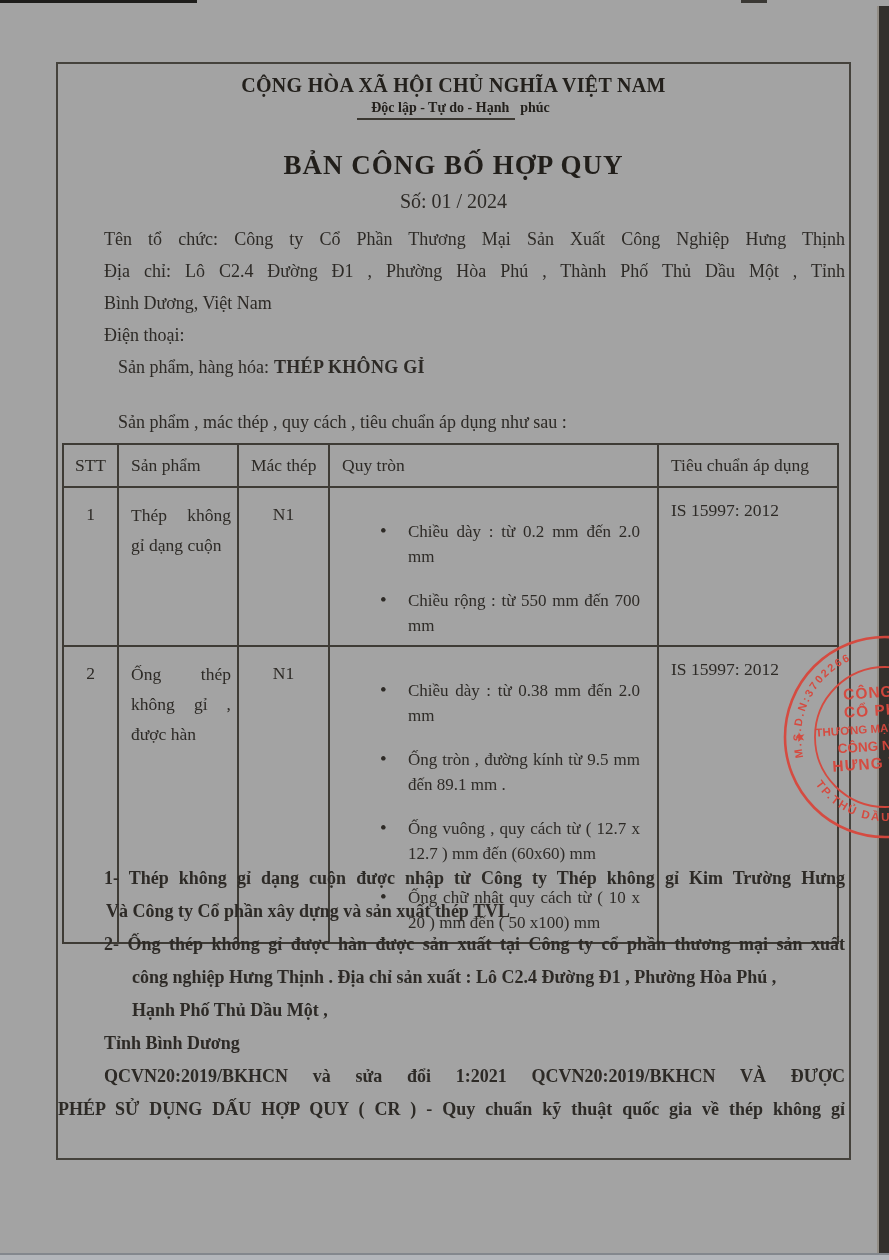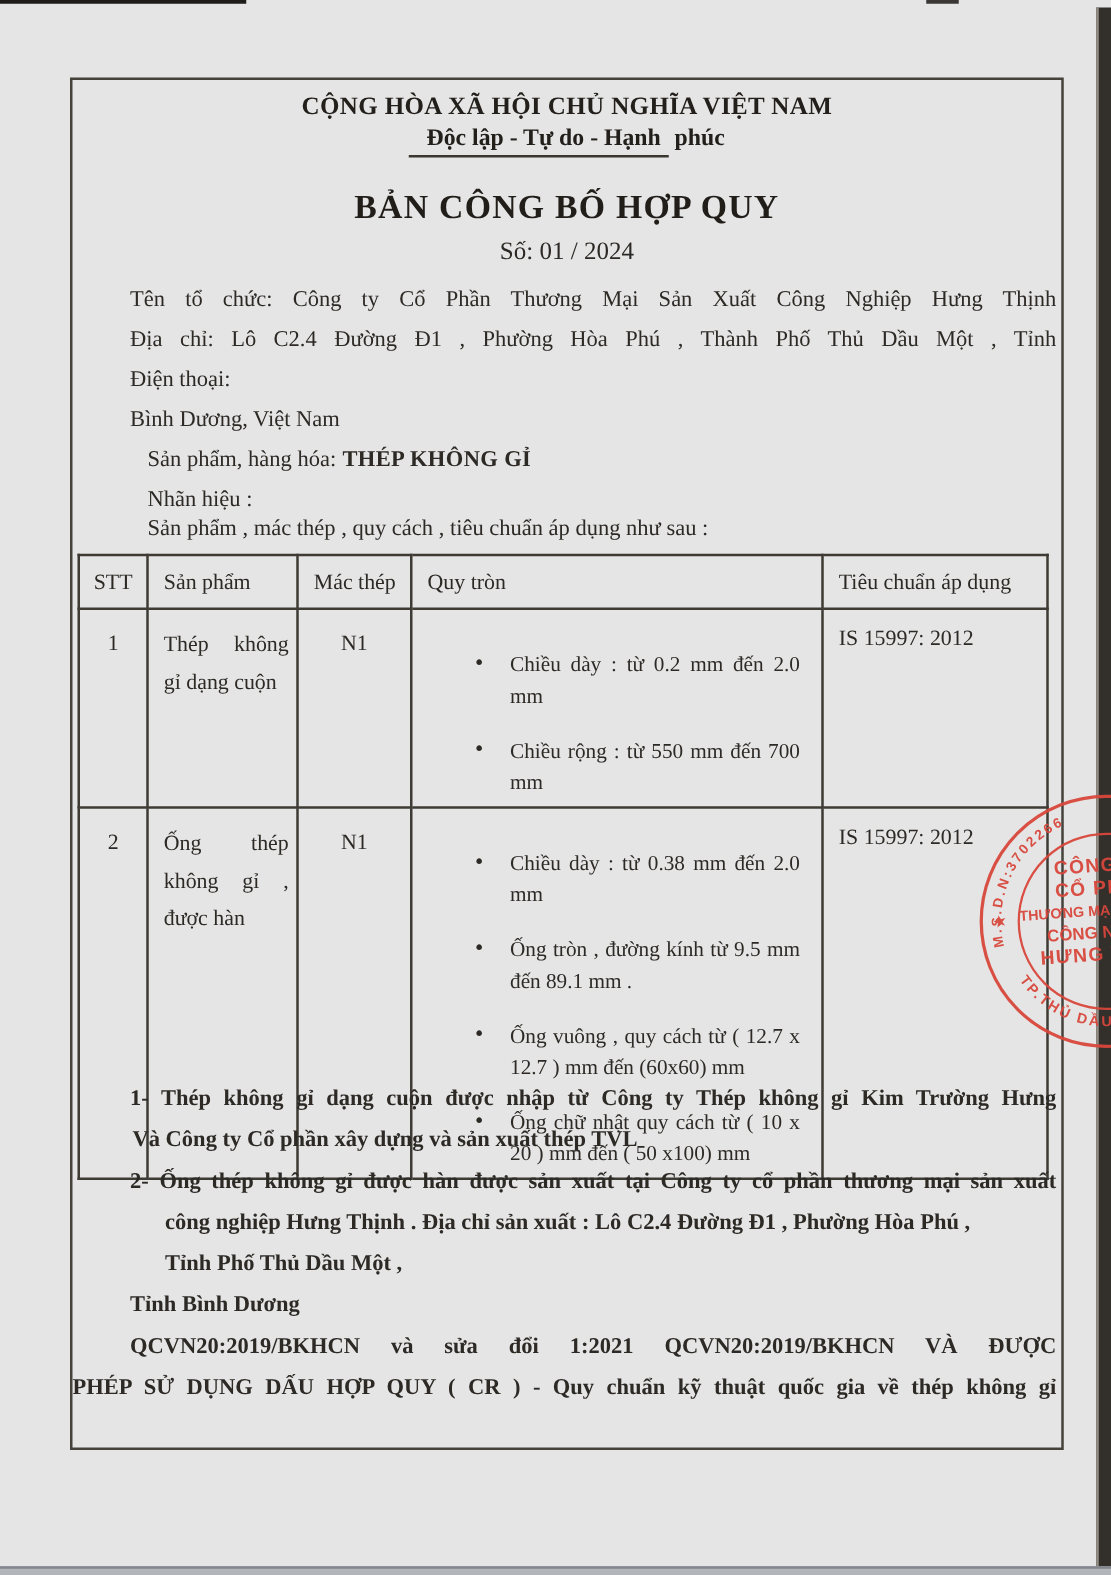--- a/index.html
+++ b/index.html
@@ -1,36 +1,36 @@
 <!DOCTYPE html>
 <html><head>
 <meta charset="utf-8">
 <style>
   * { margin:0; padding:0; box-sizing:border-box; }
   html,body { background:#ffffff; }
   body { font-family:"Liberation Serif","DejaVu Serif",serif; }
   .page {
     position:relative; width:889px; height:1260px;
-    background:#e5e5e5; overflow:hidden; color:#2d2a26;
+    background:#a3a3a3; overflow:hidden; color:#2d2a26;
   }
   
   .edge-top-left  { position:absolute; left:0; top:0; width:197px; height:3px; background:#1e1d1b; }
   .edge-top-tick  { position:absolute; left:741px; top:0; width:26px; height:3px; background:#3a3834; }
   .edge-right     { position:absolute; left:877px; top:6px; width:12px; height:1254px;
                     background:#33302c; border-left:2px solid #928d85; }
   .edge-bottom    { position:absolute; left:0; top:1253px; width:889px; height:7px;
                     background:#b2b5ba; border-top:2px solid #83878d; }
   
   .frame { position:absolute; left:56px; top:62px; width:795px; height:1098px;
            border:2px solid #45423c; }
   
   .motto1 { position:absolute; left:56px; top:74px; width:795px; text-align:center;
             font-weight:bold; font-size:20px; letter-spacing:.3px; color:#23201c; }
   .motto2 { position:absolute; left:56px; top:100px; width:795px; text-align:center;
-            font-weight:bold; font-size:19px; color:#23201c; }
+            font-weight:bold; font-size:14px; color:#23201c; }
   .motto2 .ul { display:inline-block; border-bottom:2px solid #3a3731; padding:0 6px 2px 14px; }
   .motto2 .tail { margin-left:5px; }
   .doc-title { position:absolute; left:56px; top:150px; width:795px; text-align:center;
                font-weight:bold; font-size:27px; letter-spacing:1px; color:#211e1a; }
   .doc-num { position:absolute; left:56px; top:190px; width:795px; text-align:center;
              font-size:20px; }
   
   .info { position:absolute; left:104px; top:223px; width:741px;
           font-size:18px; line-height:32px; }
   .jline { text-align:justify; text-align-last:justify; }
@@ -84,26 +84,25 @@
     <span class="ul">Độc lập - Tự do - Hạnh</span><span class="tail">phúc</span>
   </div>
 
   <div class="doc-title">BẢN CÔNG BỐ HỢP QUY</div>
 
   <div class="doc-num">Số: 01 / 2024</div>
 
   <div class="info">
     <div class="jline">Tên tổ chức: Công ty Cổ Phần Thương Mại Sản Xuất Công Nghiệp Hưng Thịnh</div>
     <div class="jline">Địa chỉ: Lô C2.4 Đường Đ1 , Phường Hòa Phú , Thành Phố Thủ Dầu Một , Tỉnh</div>
+    <div>Bình Dương, Việt Nam</div>
     <div>Điện thoại:</div>
-    <div>Bình Dương, Việt Nam</div>
     <div class="ind">
       <span>Sản phẩm, hàng hóa:</span><b>THÉP KHÔNG GỈ</b>
     </div>
-    <div class="ind">Nhãn hiệu :</div>
   </div>
 
   <div class="tbl-intro">Sản phẩm , mác thép , quy cách , tiêu chuẩn áp dụng như sau :</div>
 
   <table class="spec">
     <colgroup>
       <col style="width:55px">
         <col style="width:120px">
         <col style="width:91px">
       <col style="width:329px">
@@ -146,21 +145,21 @@
         <td>IS 15997: 2012</td>
       </tr>
     </tbody>
   </table>
 
   <div class="notes">
     <div class="ml46 jline">1- Thép không gỉ dạng cuộn được nhập từ Công ty Thép không gỉ Kim Trường Hưng</div>
     <div class="ml48">Và Công ty Cổ phần xây dựng và sản xuất thép TVL</div>
     <div class="ml46 jline">2- Ống thép không gỉ được hàn được sản xuất tại Công ty cổ phần thương mại sản xuất</div>
     <div class="ml74">công nghiệp Hưng Thịnh . Địa chỉ sản xuất : Lô C2.4 Đường Đ1 , Phường Hòa Phú ,</div>
-    <div class="ml74">Tỉnh Phố Thủ Dầu Một ,</div>
+    <div class="ml74">Hạnh Phố Thủ Dầu Một ,</div>
     <div class="ml46">Tỉnh Bình Dương</div>
     <div class="ml46 jline">QCVN20:2019/BKHCN và sửa đổi 1:2021 QCVN20:2019/BKHCN VÀ ĐƯỢC</div>
     <div class="full jline">PHÉP SỬ DỤNG DẤU HỢP QUY ( CR ) -  Quy chuẩn kỹ thuật quốc gia về thép không gỉ</div>
   </div>
 
   <svg class="stamp" width="149" height="290" viewBox="740 600 149 290">
     <defs>
       <path id="arcTop" d="M 805.1 763 A 84 84 0 0 1 873.3 653.8" fill="none"></path>
       <path id="arcBottom" d="M 812.3 779 A 84 84 0 0 0 933.2 805.8" fill="none"></path>
     </defs>

